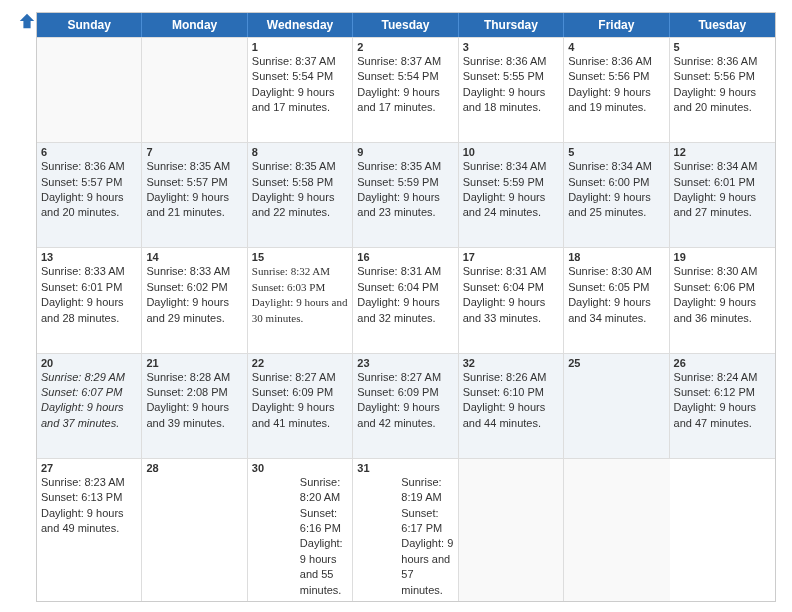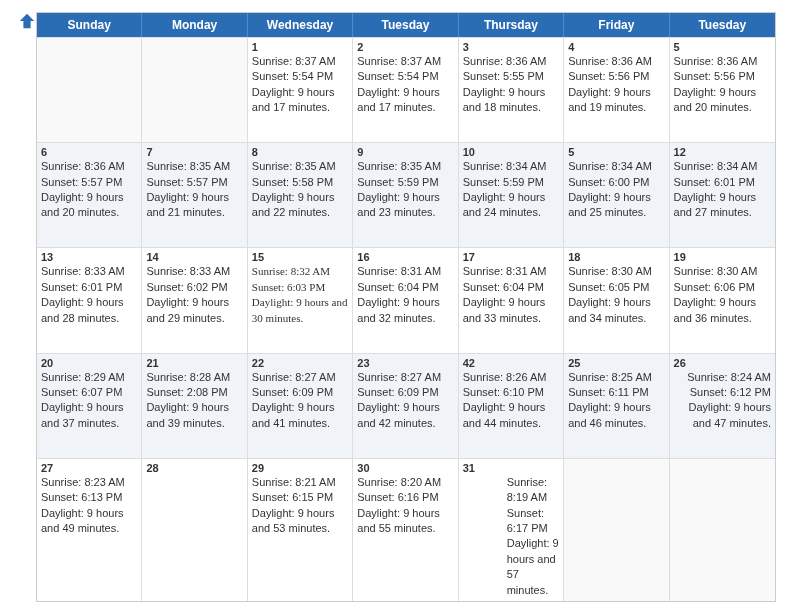--- a/index.html
+++ b/index.html
@@ -268,21 +268,21 @@
           <div class="cal-cell">
             <div class="day-num">19</div>
             <div class="day-detail" style="white-space: pre-line;">Sunrise: 8:30 AM
 Sunset: 6:06 PM
 Daylight: 9 hours and 36 minutes.</div>
           </div>
         </div>
         <div class="cal-row">
           <div class="cal-cell alt-row">
             <div class="day-num">20</div>
-            <div class="day-detail" style="white-space: pre-line;">Sunrise: 8:29 AM
+            <div class="day-detail" style="white-space: pre-line; font-style: italic;">Sunrise: 8:29 AM
 Sunset: 6:07 PM
 Daylight: 9 hours and 37 minutes.</div>
           </div>
           <div class="cal-cell alt-row">
             <div class="day-num">21</div>
             <div class="day-detail" style="white-space: pre-line;">Sunrise: 8:28 AM
 Sunset: 2:08 PM
 Daylight: 9 hours and 39 minutes.</div>
           </div>
           <div class="cal-cell alt-row">
@@ -291,57 +291,48 @@
 Sunset: 6:09 PM
 Daylight: 9 hours and 41 minutes.</div>
           </div>
           <div class="cal-cell alt-row">
             <div class="day-num">23</div>
             <div class="day-detail" style="white-space: pre-line;">Sunrise: 8:27 AM
 Sunset: 6:09 PM
 Daylight: 9 hours and 42 minutes.</div>
           </div>
           <div class="cal-cell alt-row">
-            <div class="day-num">42</div>
+            <div class="day-num">32</div>
             <div class="day-detail" style="white-space: pre-line;">Sunrise: 8:26 AM
 Sunset: 6:10 PM
 Daylight: 9 hours and 44 minutes.</div>
           </div>
           <div class="cal-cell alt-row">
             <div class="day-num">25</div>
-            <div class="day-detail" style="white-space: pre-line;">Sunrise: 8:25 AM
-Sunset: 6:11 PM
-Daylight: 9 hours and 46 minutes.</div>
           </div>
           <div class="cal-cell alt-row">
             <div class="day-num">26</div>
-            <div class="day-detail" style="white-space: pre-line; text-align: right;">Sunrise: 8:24 AM
+            <div class="day-detail" style="white-space: pre-line;">Sunrise: 8:24 AM
 Sunset: 6:12 PM
 Daylight: 9 hours and 47 minutes.</div>
           </div>
         </div>
         <div class="cal-row">
           <div class="cal-cell">
             <div class="day-num">27</div>
             <div class="day-detail" style="white-space: pre-line;">Sunrise: 8:23 AM
 Sunset: 6:13 PM
 Daylight: 9 hours and 49 minutes.</div>
           </div>
           <div class="cal-cell">
             <div class="day-num">28</div>
           </div>
           <div class="cal-cell">
-            <div class="day-num">29</div>
-            <div class="day-detail" style="white-space: pre-line;">Sunrise: 8:21 AM
-Sunset: 6:15 PM
-Daylight: 9 hours and 53 minutes.</div>
-          </div>
-          <div class="cal-cell">
             <div class="day-num">30</div>
-            <div class="day-detail" style="white-space: pre-line;">Sunrise: 8:20 AM
+            <div class="day-detail" style="white-space: pre-line; margin-left: 48px;">Sunrise: 8:20 AM
 Sunset: 6:16 PM
 Daylight: 9 hours and 55 minutes.</div>
           </div>
           <div class="cal-cell">
             <div class="day-num">31</div>
             <div class="day-detail" style="white-space: pre-line; margin-left: 44px;">Sunrise: 8:19 AM
 Sunset: 6:17 PM
 Daylight: 9 hours and 57 minutes.</div>
           </div>
           <div class="cal-cell empty"></div>

